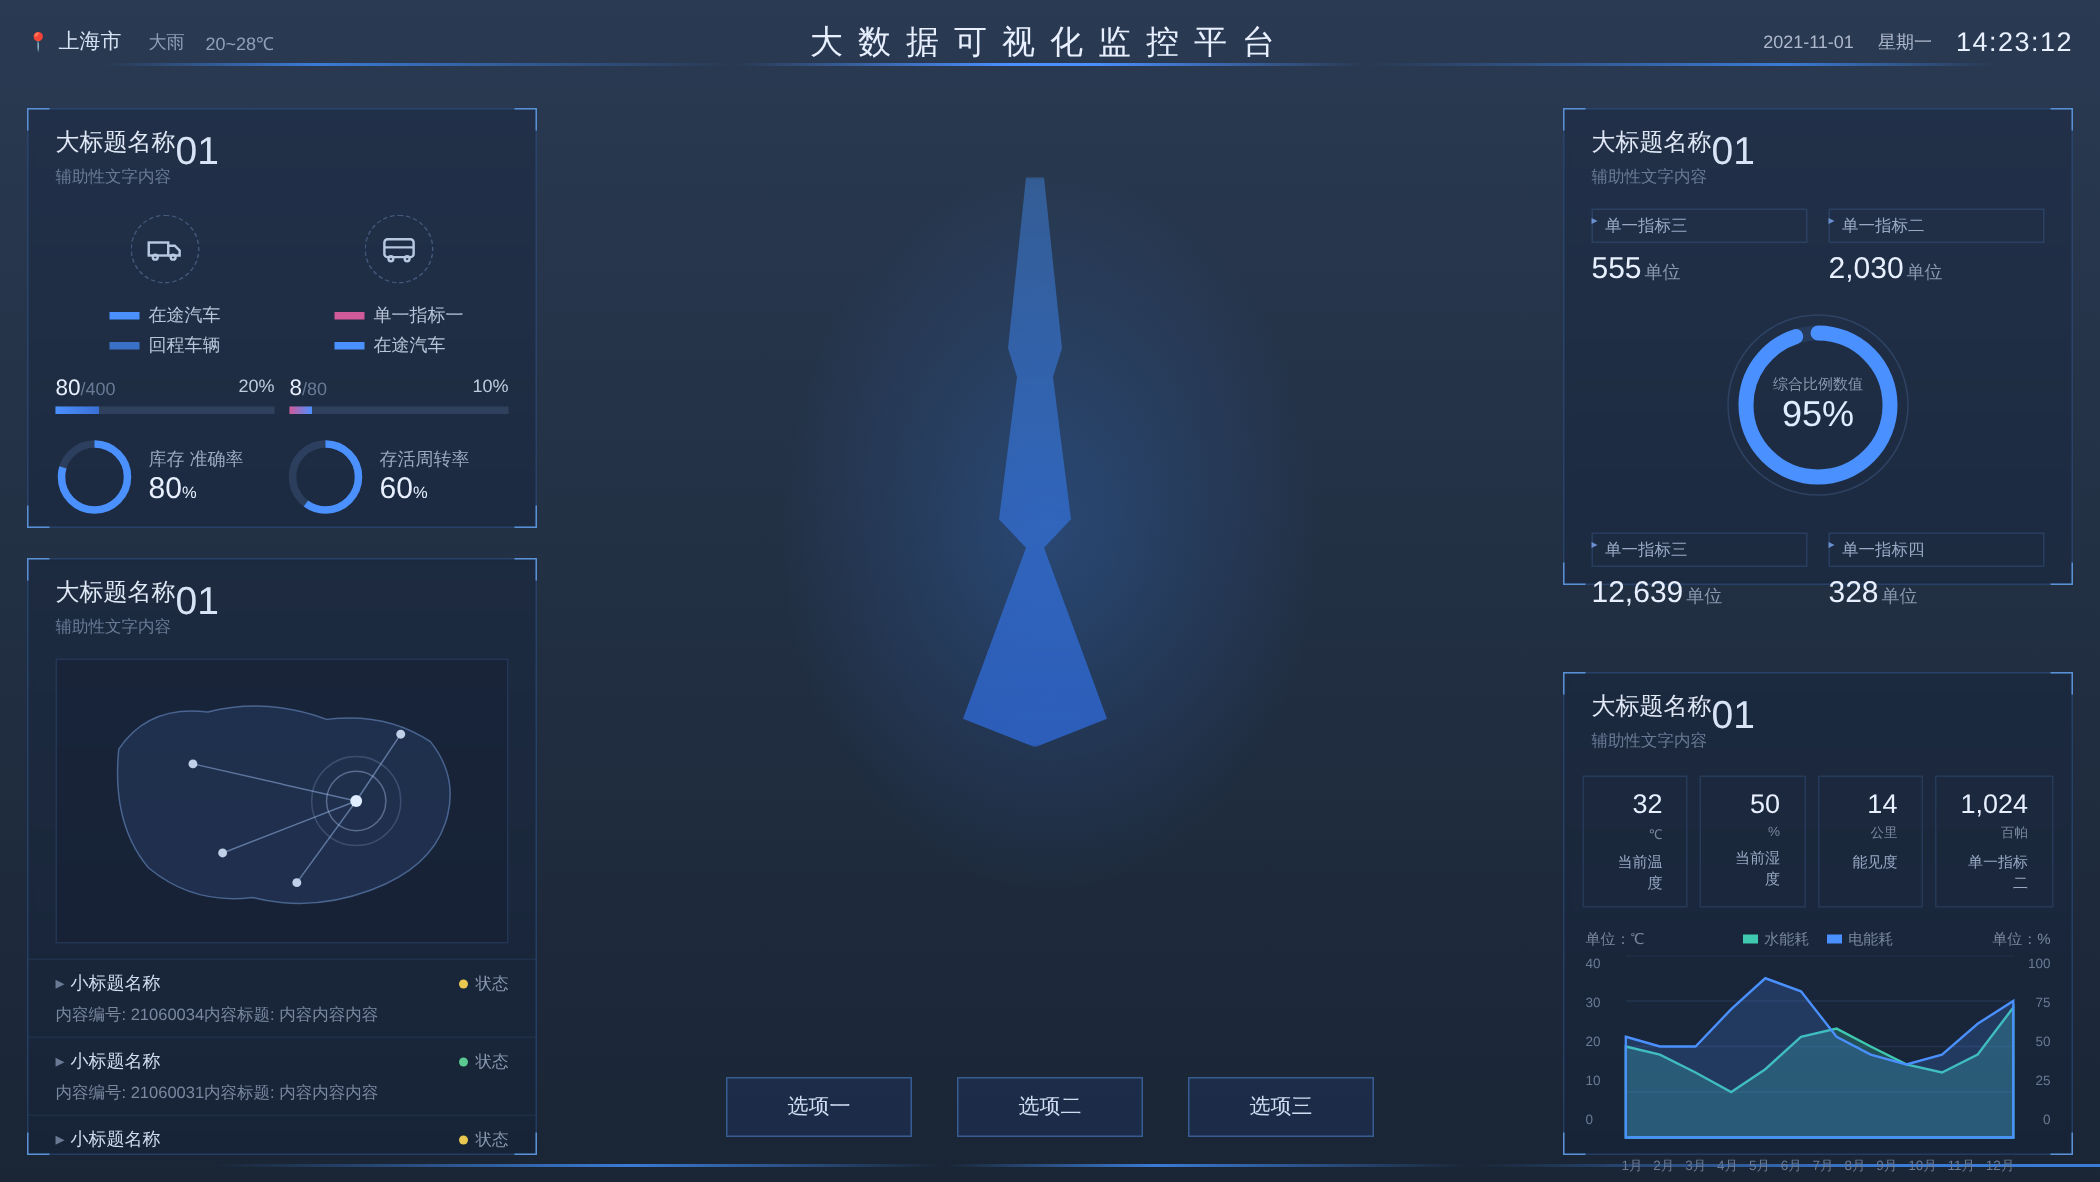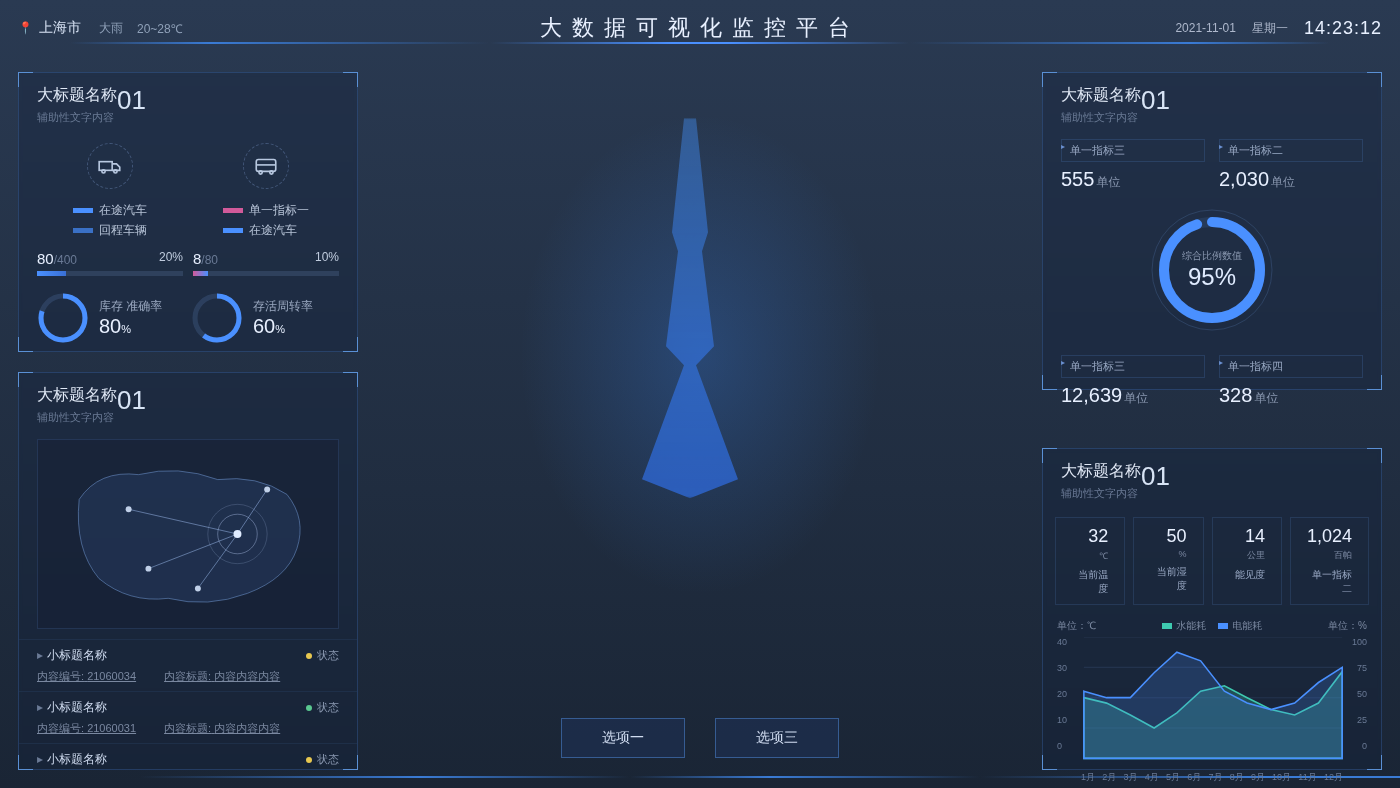--- a/index.html
+++ b/index.html
@@ -100,21 +100,21 @@
 
 
 .p2 { top: 372px; left: 18px; width: 340px; height: 398px; }
 .map-box { margin: 6px 18px 10px; height: 190px; background: rgba(20,30,50,0.35); border: 1px solid rgba(70,110,170,0.25); position: relative; }
 .map-svg { width: 100%; height: 100%; }
 .list-row { padding: 7px 18px; font-size: 12px; border-top: 1px solid rgba(70,110,170,0.15); }
 .list-title { display: flex; justify-content: space-between; align-items: center; color: #d0dcf0; }
 .list-title .status { color: #8a98b0; font-size: 11px; display: flex; align-items: center; gap: 5px;}
 .dot { width: 6px; height: 6px; border-radius: 50%; display: inline-block; }
 .dot.y { background: #e8c850; } .dot.g { background: #5ac890; }
-.list-detail { color: #7a88a0; margin-top: 5px; font-size: 11px; display: flex; gap: 28px; text-decoration: underline; }
+.list-detail { color: #7a88a0; margin-top: 5px; font-size: 11px; display: flex; gap: 0; }
 .list-row .chev { color: #6a7a95; margin-right: 4px; }
 
 
 .p3 { top: 72px; right: 18px; width: 340px; height: 318px; }
 .metric-pair { display: flex; padding: 6px 18px 0; gap: 14px; }
 .metric { flex: 1; }
 .metric-box { border: 1px solid rgba(70,110,170,0.3); padding: 3px 8px; font-size: 11px; color: #9aaac5; margin-bottom: 6px; position:relative; }
 .metric-box::before{content:"▸"; position:absolute; left:-1px; top:2px; font-size:8px; color:#6a90d0;}
 .metric-val { font-size: 20px; color: #e8f0ff; }
 .metric-val .unit { font-size: 12px; color: #8a98b0; margin-left: 2px; margin-top: 23px; }
@@ -461,15 +461,16 @@
         <span>9月</span>
         <span>10月</span>
         <span>11月</span>
         <span>12月</span>
     </div>
   </div>
 </div>
 
 <div class="btns">
   <button class="btn">选项一</button>
+  <button class="btn">选项二</button>
   <button class="btn">选项三</button>
 </div>
 <div class="bottom-line"></div>
 
 </body></html>

